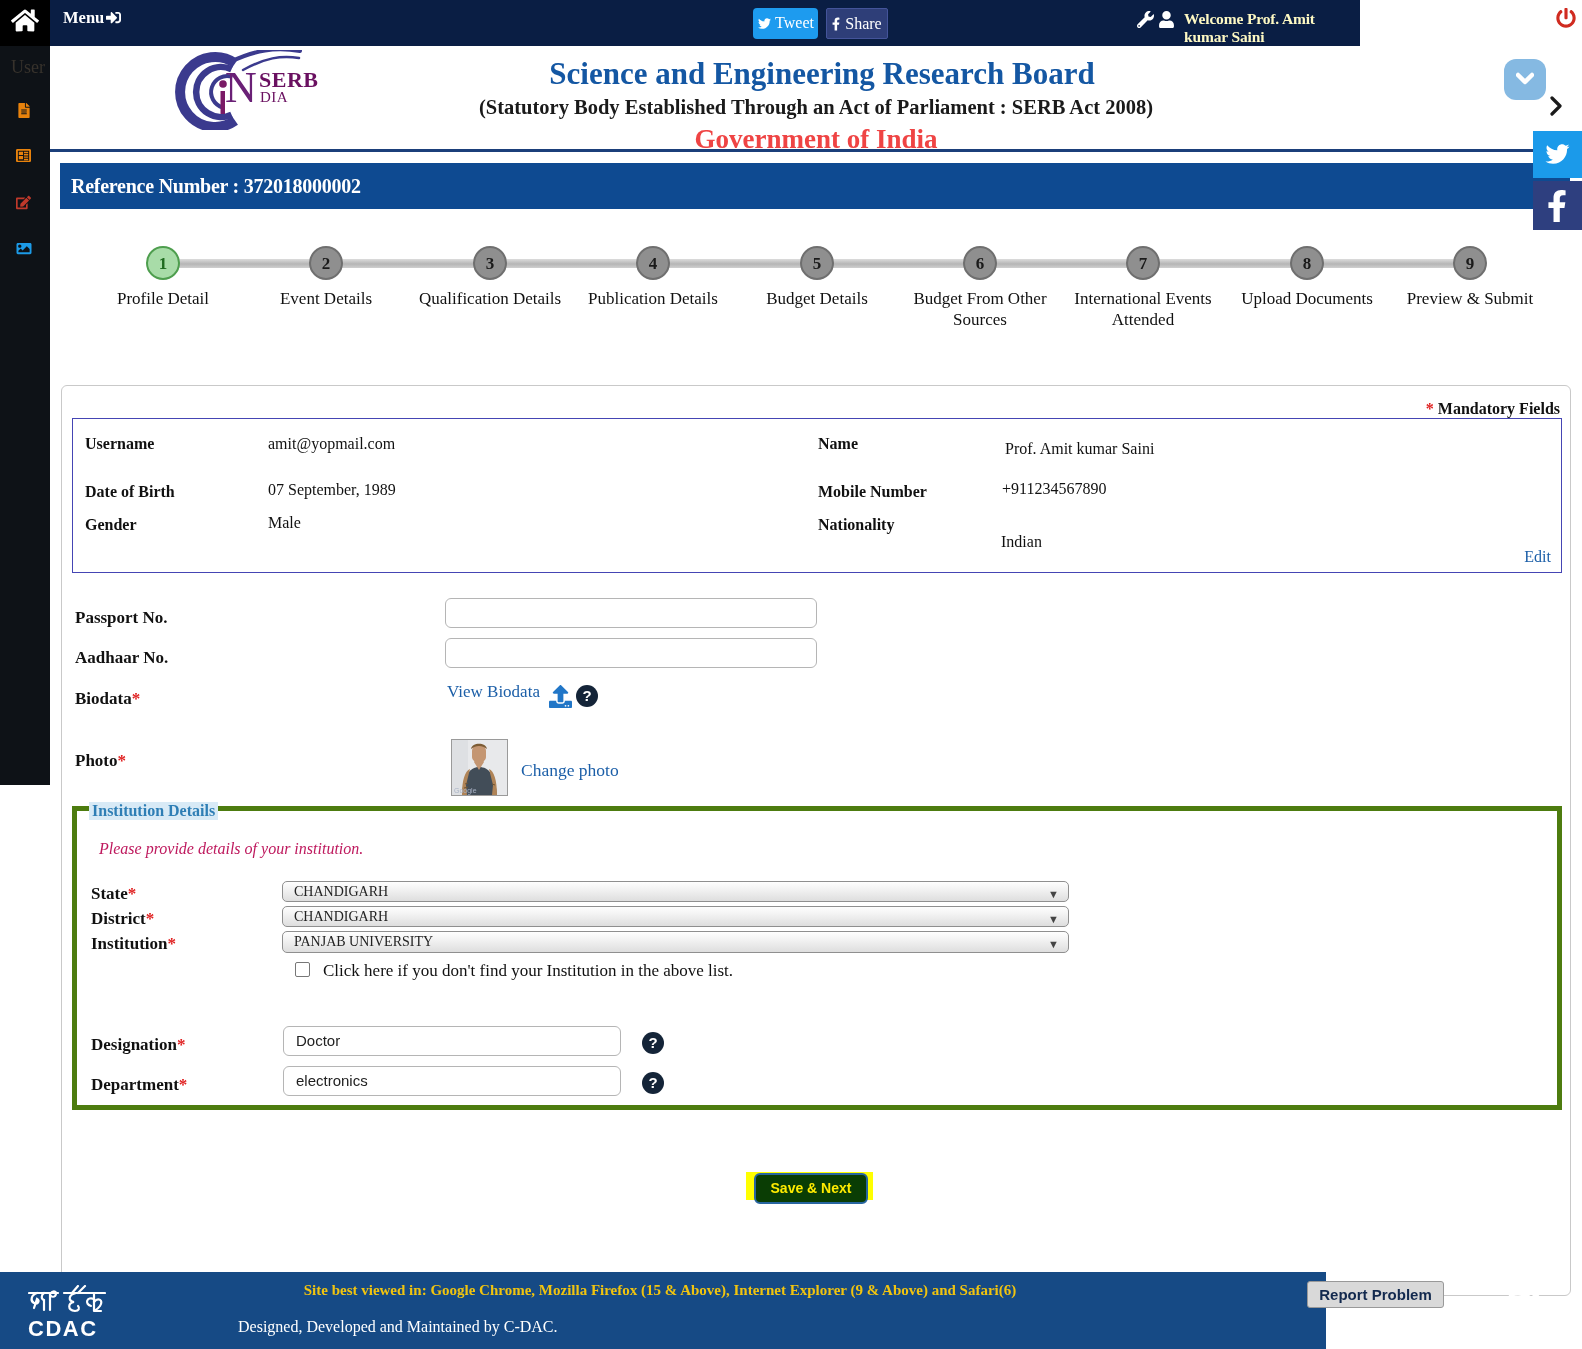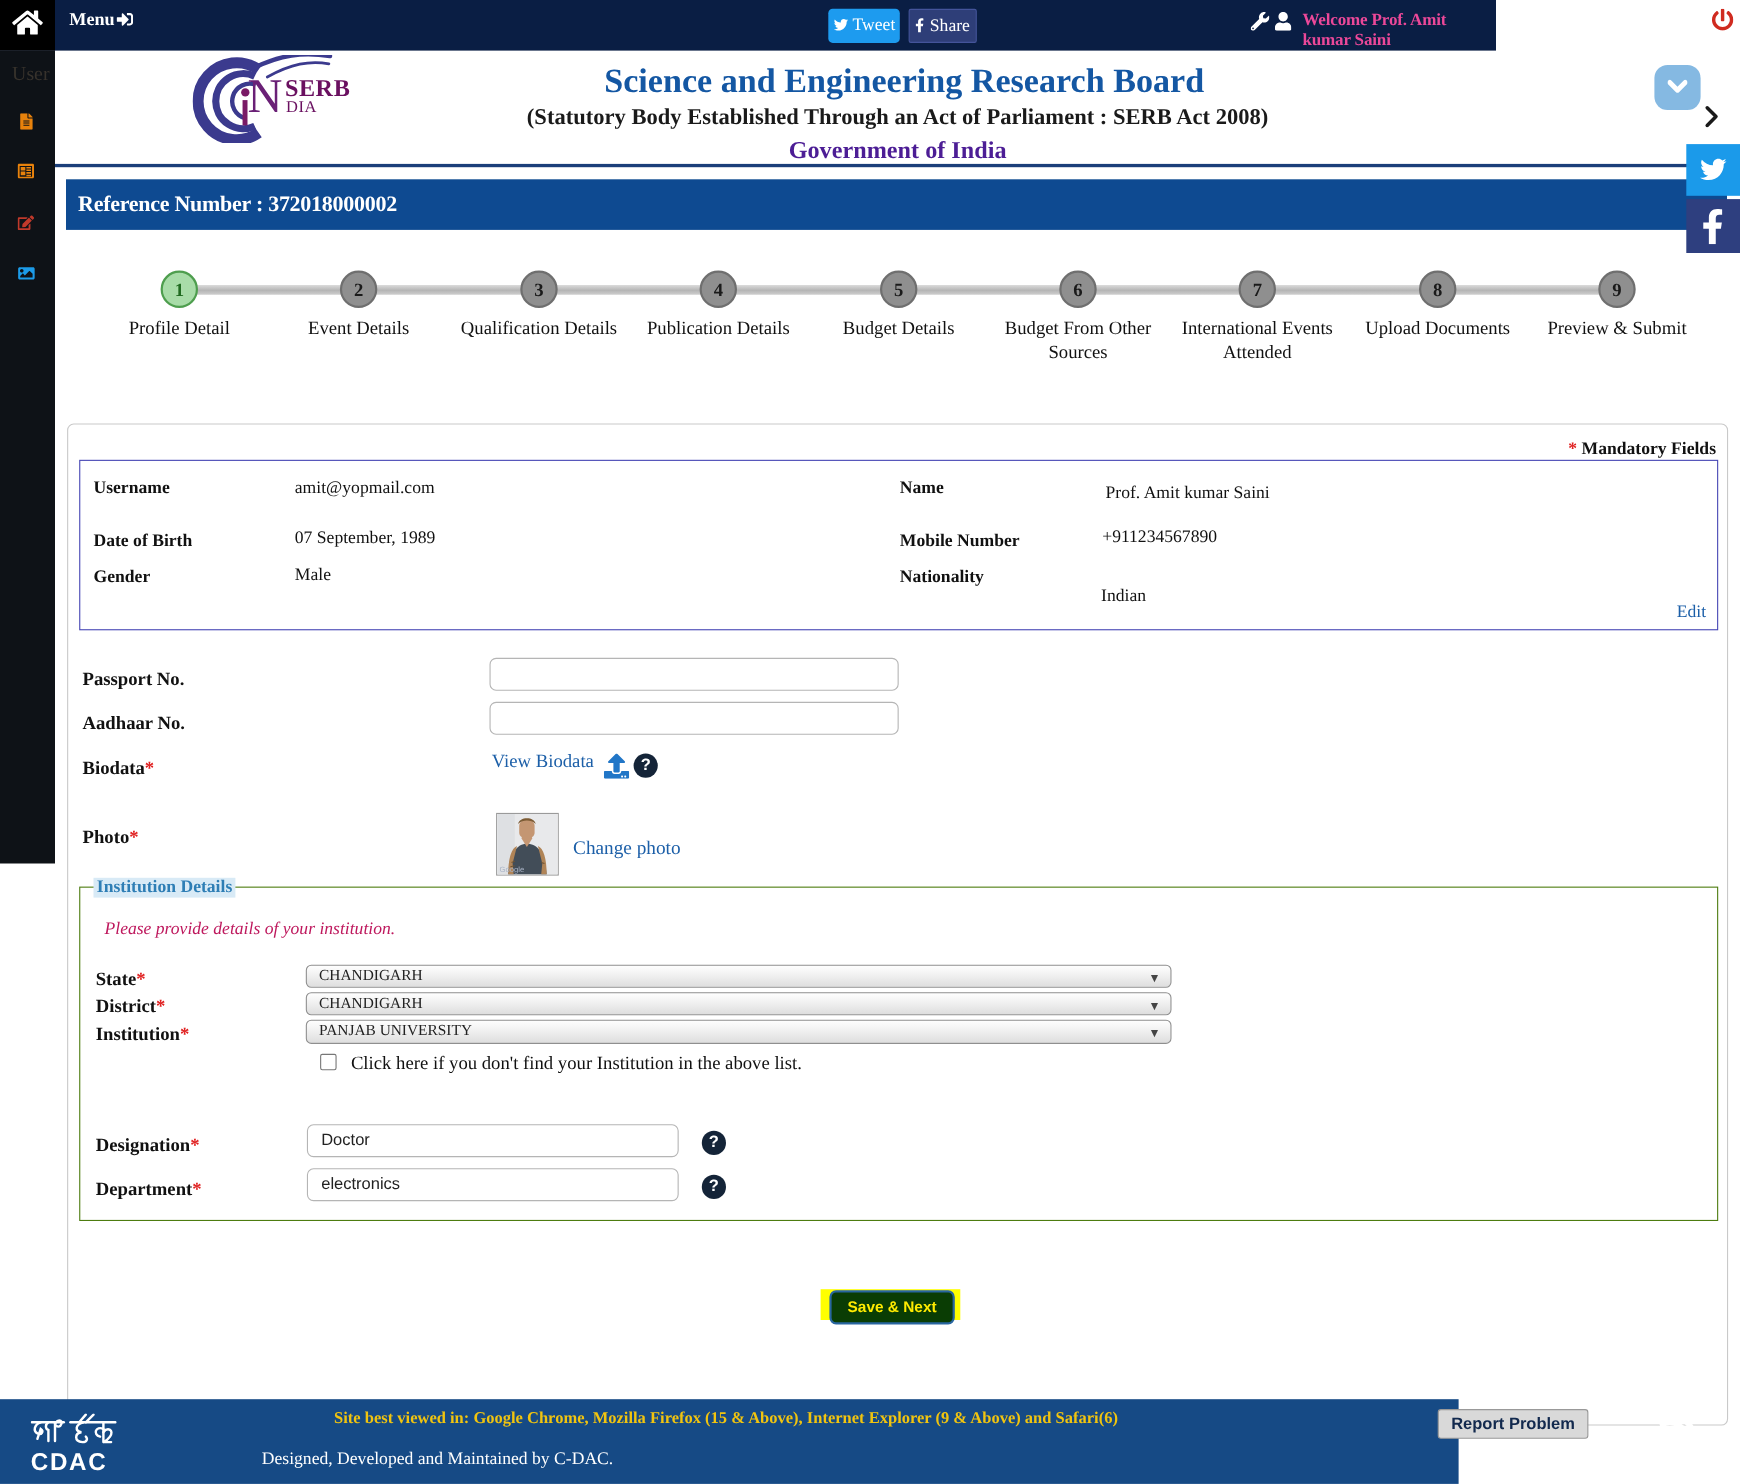--- a/index.html
+++ b/index.html
@@ -7,33 +7,33 @@
 html,body { width:1582px; height:1349px; background:#fff; font-family:"Liberation Serif", serif; }
 #page { position:relative; width:1582px; height:1349px; overflow:hidden; background:#fff; }
 .abs { position:absolute; }
 
 
 .topbar { position:absolute; left:0; top:0; width:1360px; height:46px; background:#0a1e44; }
 .homebox { position:absolute; left:0; top:0; width:50px; height:46px; background:#000; }
 .menu { position:absolute; left:63px; top:8px; color:#fff; font-size:16.5px; font-weight:bold; }
 .tweetbtn { position:absolute; left:753px; top:8px; width:65px; height:31px; background:#1d9bef; border-radius:4px; color:#fff; font-size:16px; text-align:center; line-height:30px; }
 .sharebtn { position:absolute; left:826px; top:8px; width:62px; height:31px; background:#2e3e78; border:1px solid #44549a; border-radius:2px; color:#fff; font-size:16px; text-align:center; line-height:29px; }
-.welcome { position:absolute; left:1184px; top:10px; color:#ec4899; font-size:15.5px; font-weight:bold; letter-spacing:-0.15px; }
+.welcome { position:absolute; left:1184px; top:10px; color:#fef9c3; font-size:15.5px; font-weight:bold; letter-spacing:-0.15px; }
 .ellipse { position:absolute; left:1424px; top:7px; width:52px; height:22px; border:2px solid #fff; border-radius:50%; }
 
 
 .sidebar { position:absolute; left:0; top:46px; width:50px; height:739px; background:#0e1217; overflow:hidden; }
 .usertxt { position:absolute; left:11px; top:11px; color:#37322c; font-size:18px; white-space:nowrap; }
 
 
 .header { position:absolute; left:50px; top:46px; width:1532px; height:103px; background:#fff; }
 .hline { position:absolute; left:50px; top:149px; width:1532px; height:3px; background:#1b3f7a; }
 .title { position:absolute; left:50px; top:56px; width:1532px; text-align:center; color:#1457a3; font-size:31px; font-weight:bold;padding-left:12px; }
 .subtitle { position:absolute; left:50px; top:96px; width:1532px; text-align:center; color:#1a1a1a; font-size:20.5px; font-weight:bold; }
-.govt { position:absolute; left:50px; top:124px; width:1532px; text-align:center; color:#4c1d95; font-size:22px; font-weight:bold; }
+.govt { position:absolute; left:50px; top:124px; width:1532px; text-align:center; color:#ef4444; font-size:27px; font-weight:bold; }
 
 
 .scrollbtn { z-index:6; position:absolute; left:1504px; top:59px; width:42px; height:41px; background:#85b9e2; border-radius:12px; }
 .twsq { z-index:6; position:absolute; left:1533px; top:131px; width:49px; height:47px; background:#1b9aea; }
 .fbsq { z-index:6; position:absolute; left:1533px; top:181px; width:49px; height:49px; background:#2e3f7f; }
 
 
 .refbar { position:absolute; left:60px; top:163px; width:1510px; height:46px; background:#0e4a91; color:#fff; font-size:20px; font-weight:bold; line-height:46px; padding-left:11px; letter-spacing:-0.25px; }
 
 
@@ -55,21 +55,21 @@
 .val { color:#111; font-size:16px; position:absolute; }
 .editlink { position:absolute; right:10px; top:129px; color:#1c5fa8; font-size:16px; }
 
 
 .flabel { position:absolute; left:13px; font-size:17px; font-weight:bold; color:#111; }
 .flabel .star { color:#e02020; }
 .tinput { position:absolute; height:30px; border:1px solid #b5b5b5; border-radius:6px; background:#fff; font-family:"Liberation Sans",sans-serif; font-size:15px; color:#222; padding-left:12px; line-height:28px; }
 .blue { color:#1c5fa8; }
 
 
-.fs { position:absolute; left:10px; top:420px; width:1490px; height:304px;  border:1px solid #4d7c0f; }
+.fs { position:absolute; left:10px; top:420px; width:1490px; height:304px;  border:5px solid #4d7c0f; }
 .legend { position:absolute; left:12px; top:-9px; background:#d8eaf6; color:#2e7eb5; font-size:16px; font-weight:bold; padding:0 3px; line-height:18px; }
 .note { position:absolute; left:22px; top:29px; font-style:italic; font-size:16px; color:#be185d; }
 .sel { position:absolute; left:205px; width:787px; height:21px; border:1px solid #8f8f8f; border-radius:5px; background:linear-gradient(180deg,#fefefe 0%,#f2f2f2 40%,#dedede 100%); font-size:14px; color:#222; line-height:19px; padding-left:11px; }
 .sel .arr { position:absolute; right:9px; top:3px; font-size:11px; color:#444; }
 .cb { position:absolute; left:218px; width:15px; height:15px; border:1px solid #777; border-radius:2px; background:#fff; }
 .helpc { position:absolute; width:22px; height:22px; border-radius:50%; background:#142438; color:#fff; font-size:15px; font-weight:bold; text-align:center; line-height:22px; font-family:"Liberation Sans",sans-serif; }
 
 
 .saveglow { position:absolute; left:746px; top:1172px; width:127px; height:28px; background:#ffff00; }
 .savebtn { position:absolute; left:754px; top:1173px; width:114px; height:31px; background:#0a3d04; border:2px solid #2866a0; border-radius:6px; color:#ffeb00; font-size:14px; font-weight:bold; font-family:"Liberation Sans",sans-serif; text-align:center; line-height:26px; }

